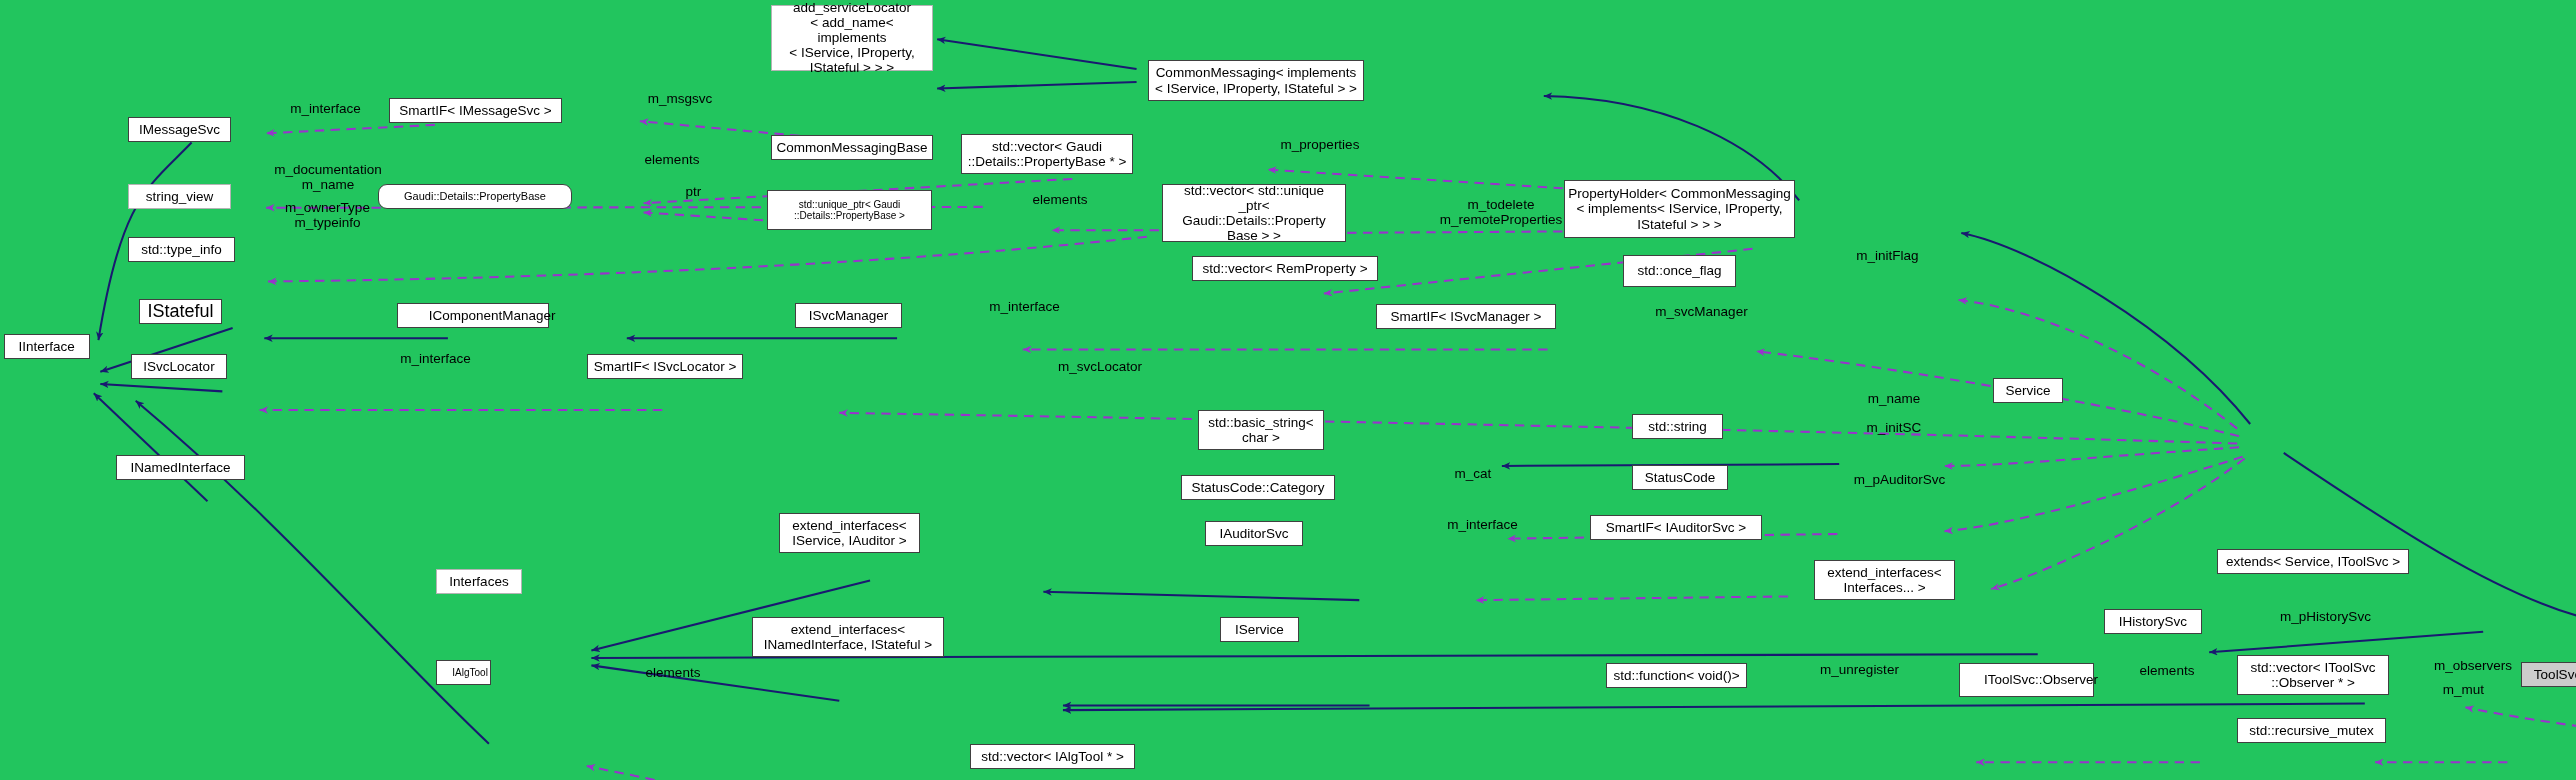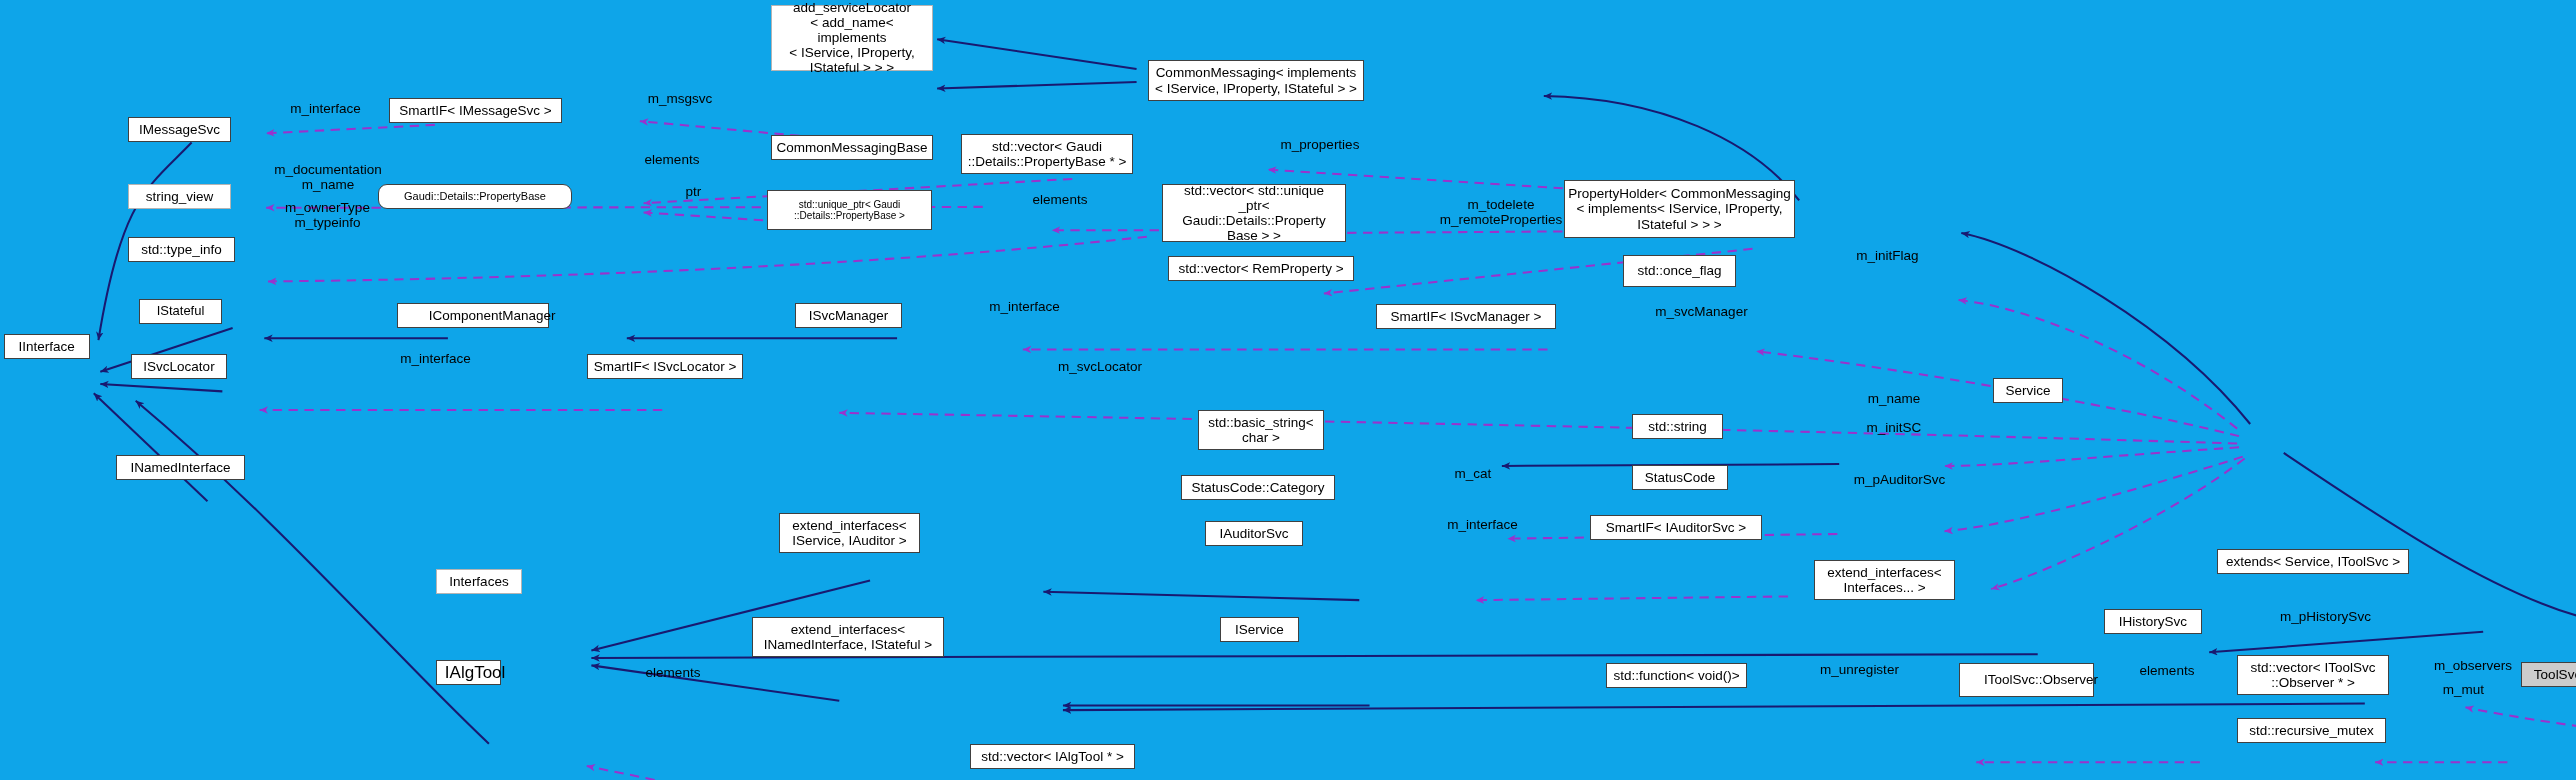--- a/index.html
+++ b/index.html
@@ -1,17 +1,17 @@
 <!DOCTYPE html>
 <html style="font-size:15px"><head>
 <meta charset="utf-8">
 <style>
   html,body{margin:0;padding:0;background:#ffffff;}
   body{font-family:"Liberation Sans",sans-serif;}
-  #diagram{position:relative;width:2576px;height:780px;background:#0ea5e9;overflow:hidden;}
+  #diagram{position:relative;width:2576px;height:780px;background:#22c55e;overflow:hidden;}
   svg#edges{position:absolute;left:0;top:0;width:2576px;height:780px;pointer-events:none;}
   .node{
     position:absolute;
     box-sizing:border-box;
     background:#ffffff;
     border:0.9px solid #404040;
     color:#000000;
     display:flex;align-items:center;justify-content:center;
     text-align:center;
     line-height:1.12;
@@ -159,27 +159,27 @@
     <div class="node grey" style="left: 128px; top: 184px; width: 103px; height: 25px; font-size: 13.5px;">string_view</div>
     <div class="node" style="left: 128px; top: 237px; width: 107px; height: 25px; font-size: 13.5px;">std::type_info</div>
     <div class="node" style="left: 378px; top: 184px; width: 194px; height: 25px; font-size: 11px; border-radius: 9px;">Gaudi::Details::PropertyBase</div>
     <div class="node" style="left: 961px; top: 134px; width: 172px; height: 40px; font-size: 13.5px;">std::vector&lt; Gaudi
 ::Details::PropertyBase * &gt;</div>
     <div class="node" style="left: 767px; top: 190px; width: 165px; height: 40px; font-size: 10px;">std::unique_ptr&lt; Gaudi
 ::Details::PropertyBase &gt;</div>
     <div class="node" style="left: 1162px; top: 184px; width: 184px; height: 58px; font-size: 13.5px;">std::vector&lt; std::unique
 _ptr&lt; Gaudi::Details::Property
 Base &gt; &gt;</div>
-    <div class="node" style="left: 1168px; top: 256px; width: 186px; height: 25px; font-size: 13.5px;">std::vector&lt; RemProperty &gt;</div>
+    <div class="node" style="left: 1192px; top: 256px; width: 186px; height: 25px; font-size: 13.5px;">std::vector&lt; RemProperty &gt;</div>
     <div class="node" style="left: 1564px; top: 180px; width: 231px; height: 58px; font-size: 13.5px;">PropertyHolder&lt; CommonMessaging
 &lt; implements&lt; IService, IProperty,
 IStateful &gt; &gt; &gt;</div>
     <div class="node" style="left: 1623px; top: 255px; width: 113px; height: 32px; font-size: 13.5px;">std::once_flag</div>
     <div class="node" style="left: 3.7px; top: 334px; width: 86px; height: 25px; font-size: 13.5px;">IInterface</div>
-    <div class="node" style="left: 139px; top: 299px; width: 83px; height: 25px; font-size: 13px;">IStateful</div>
+    <div class="node" style="left: 139px; top: 299px; width: 83px; height: 25px; font-size: 18px;">IStateful</div>
     <div class="node" style="left: 131px; top: 354px; width: 96px; height: 25px; font-size: 13.5px;">ISvcLocator</div>
     <div class="node" style="left: 397px; top: 303px; width: 152px; height: 25px; font-size: 13.5px; padding-left: 41px;">IComponentManager</div>
     <div class="node" style="left: 795px; top: 303px; width: 107px; height: 25px; font-size: 13.5px;">ISvcManager</div>
     <div class="node" style="left: 1376px; top: 304px; width: 180px; height: 25px; font-size: 13.5px;">SmartIF&lt; ISvcManager &gt;</div>
     <div class="node" style="left: 587px; top: 354px; width: 156px; height: 25px; font-size: 13.5px;">SmartIF&lt; ISvcLocator &gt;</div>
     <div class="node" style="left: 1993px; top: 378px; width: 70px; height: 25px; font-size: 13.5px;">Service</div>
     <div class="node" style="left: 116px; top: 455px; width: 129px; height: 25px; font-size: 13.5px;">INamedInterface</div>
     <div class="node" style="left: 1198px; top: 410px; width: 126px; height: 40px; font-size: 13.5px;">std::basic_string&lt;
 char &gt;</div>
     <div class="node" style="left: 1632px; top: 414px; width: 91px; height: 25px; font-size: 13.5px;">std::string</div>
@@ -190,21 +190,21 @@
     <div class="node" style="left: 1205px; top: 521px; width: 98px; height: 25px; font-size: 13.5px;">IAuditorSvc</div>
     <div class="node" style="left: 1590px; top: 515px; width: 172px; height: 25px; font-size: 13.5px;">SmartIF&lt; IAuditorSvc &gt;</div>
     <div class="node grey" style="left: 436px; top: 569px; width: 86px; height: 25px; font-size: 13.5px;">Interfaces</div>
     <div class="node" style="left: 1814px; top: 560px; width: 141px; height: 40px; font-size: 13.5px;">extend_interfaces&lt;
 Interfaces... &gt;</div>
     <div class="node" style="left: 2217px; top: 549px; width: 192px; height: 25px; font-size: 13.5px;">extends&lt; Service, IToolSvc &gt;</div>
     <div class="node" style="left: 752px; top: 617px; width: 192px; height: 40px; font-size: 13.5px;">extend_interfaces&lt;
 INamedInterface, IStateful &gt;</div>
     <div class="node" style="left: 1220px; top: 617px; width: 79px; height: 25px; font-size: 13.5px;">IService</div>
     <div class="node" style="left: 2104px; top: 609px; width: 98px; height: 25px; font-size: 13.5px;">IHistorySvc</div>
-    <div class="node" style="left: 436px; top: 660px; width: 65px; height: 25px; font-size: 17px; padding-left: 16px;">IAlgTool</div>
+    <div class="node" style="left: 436px; top: 660px; width: 55px; height: 25px; font-size: 10px; padding-left: 16px;">IAlgTool</div>
     <div class="node" style="left: 1606px; top: 663px; width: 141px; height: 25px; font-size: 13.5px;">std::function&lt; void()&gt;</div>
     <div class="node" style="left: 1959px; top: 663px; width: 135px; height: 34px; font-size: 13.5px; padding-left: 32px;">IToolSvc::Observer</div>
     <div class="node" style="left: 2237px; top: 655px; width: 152px; height: 40px; font-size: 13.5px;">std::vector&lt; IToolSvc
 ::Observer * &gt;</div>
     <div class="node" style="left: 2237px; top: 718px; width: 149px; height: 25px; font-size: 13.5px;">std::recursive_mutex</div>
     <div class="node current" style="left: 2521px; top: 662px; width: 73px; height: 25px; font-size: 13.5px;">ToolSvc</div>
     <div class="node" style="left: 970px; top: 744px; width: 165px; height: 25px; font-size: 13.5px;">std::vector&lt; IAlgTool * &gt;</div>
     <div class="edgelabel" style="left: 627px; top: 91px; width: 106px; font-size: 13.5px;">m_msgsvc</div>
     <div class="edgelabel" style="left: 269px; top: 101px; width: 113px; font-size: 13.5px;">m_interface</div>
     <div class="edgelabel" style="left: 248px; top: 162px; width: 160px; font-size: 13.5px;">m_documentation

